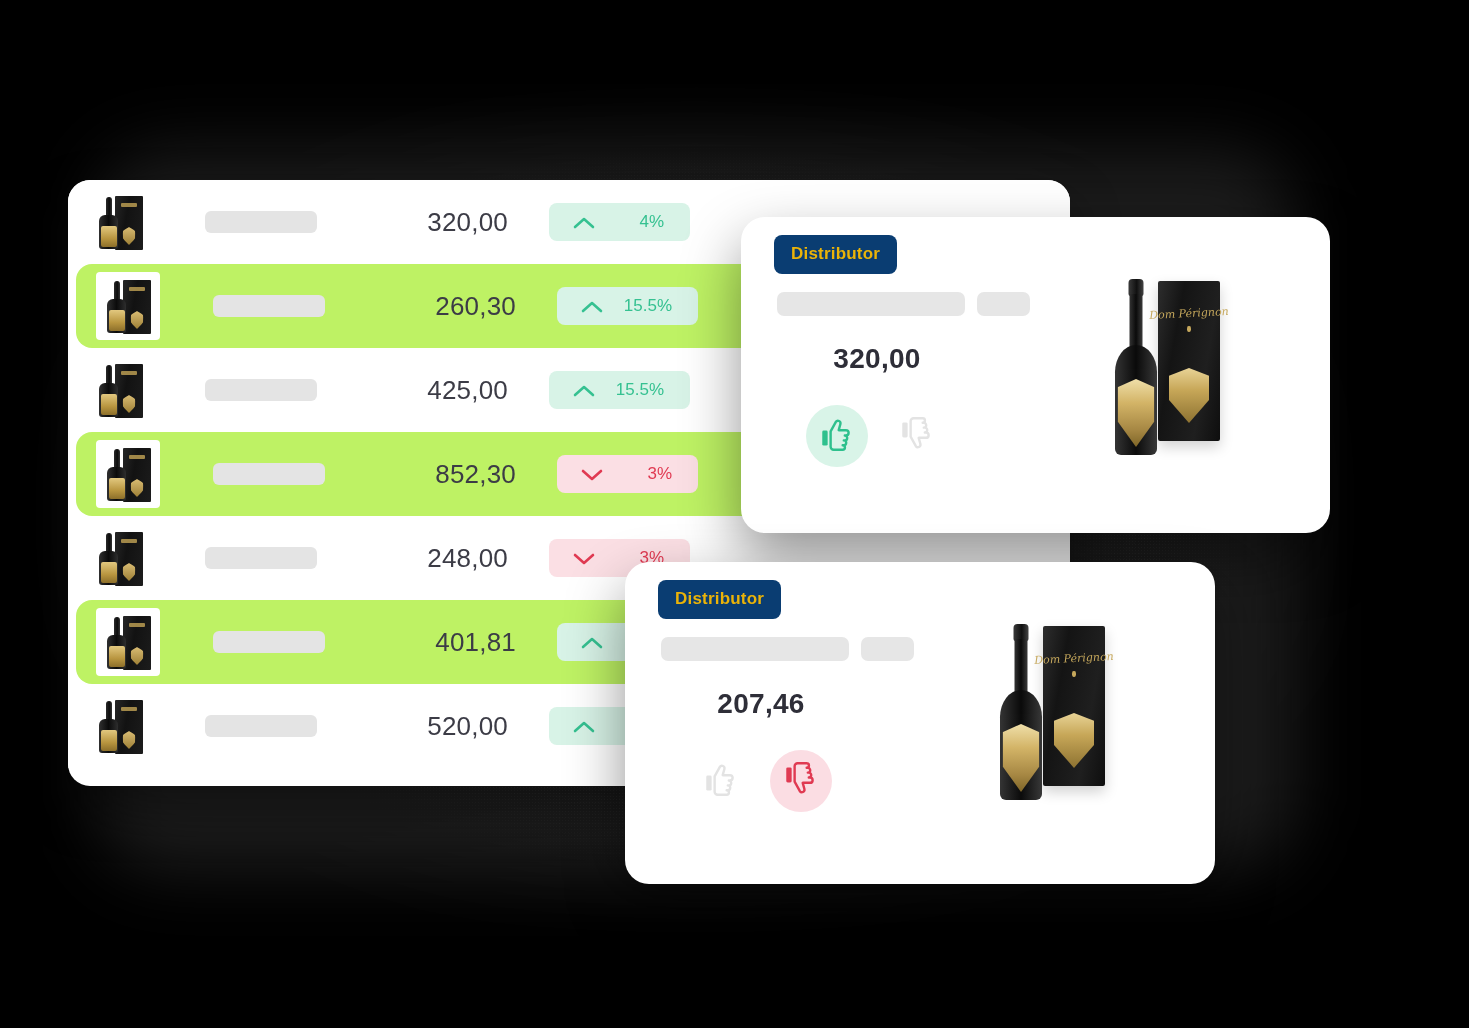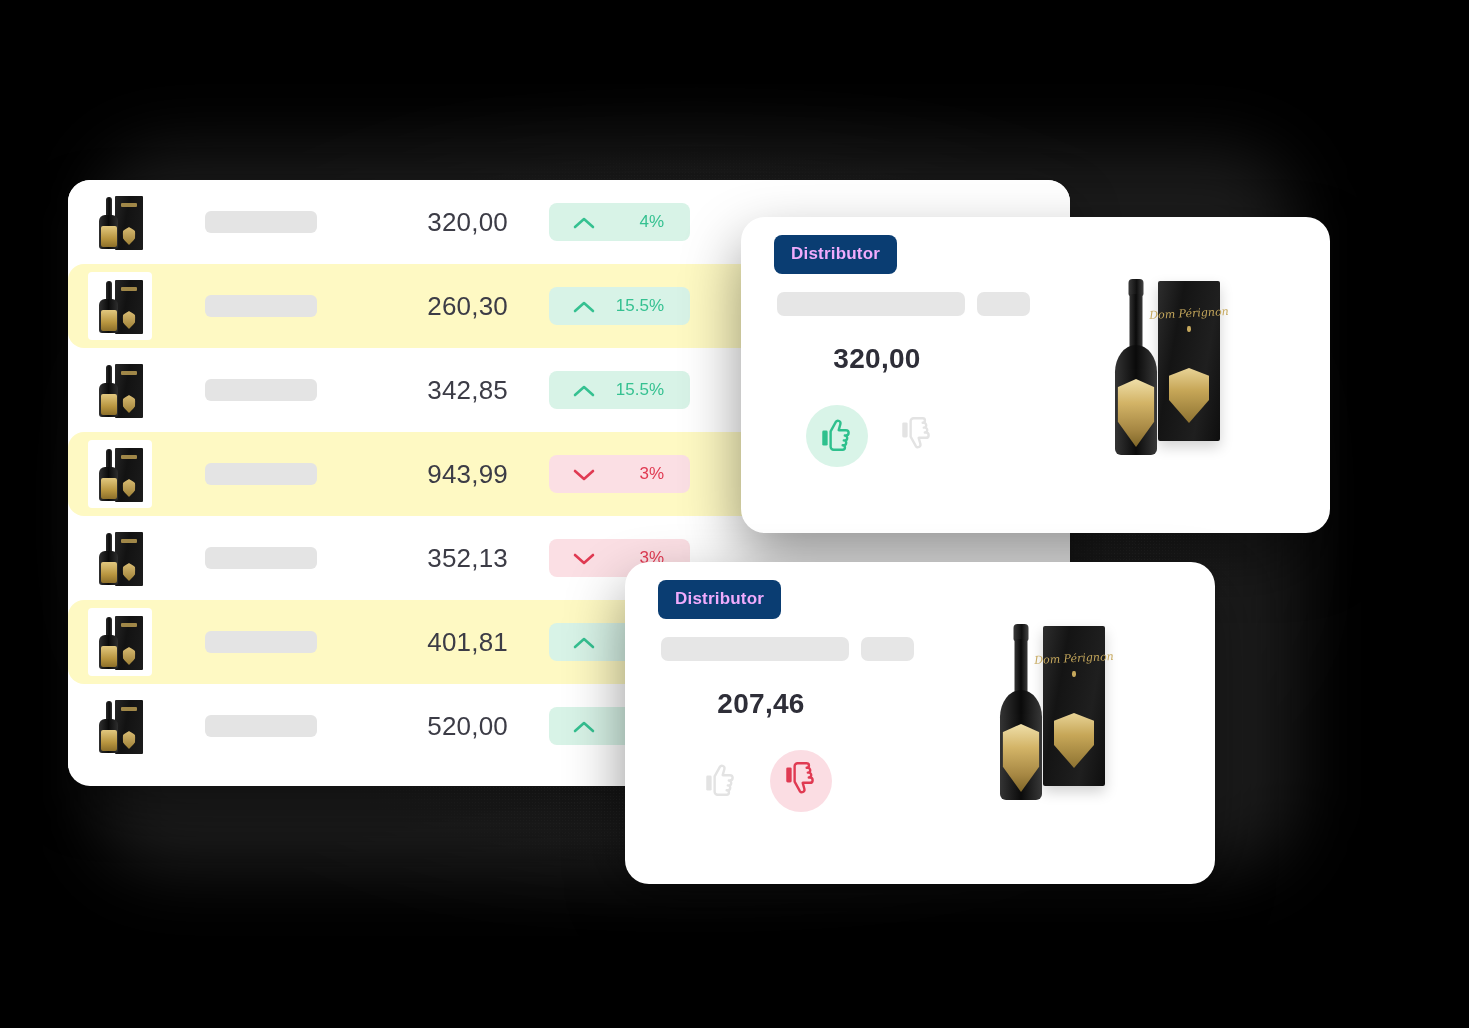--- a/index.html
+++ b/index.html
@@ -72,21 +72,21 @@
   }
 
   .row {
     position: relative;
     display: flex;
     align-items: center;
     height: 84px;
     padding-left: 20px;
     background: #ffffff;
   }
-  .row.alt { background: #fef9c3; border-radius: 16px; }
+  .row.alt { background: #bef264; border-radius: 16px; margin-left: 8px; }
 
   .thumb {
     width: 64px;
     height: 68px;
     background: #ffffff;
     border-radius: 4px;
     flex: 0 0 auto;
     display: flex;
     align-items: center;
     justify-content: center;
@@ -181,21 +181,21 @@
     box-shadow: 0 26px 58px rgba(0,0,0,.42);
     overflow: hidden;
   }
   #card-1 { left: 741px; top: 217px;  width: 589px; height: 316px; }
   #card-2 { left: 625px; top: 562px;  width: 590px; height: 322px; }
 
   .badge {
     position: absolute;
     left: 33px; top: 18px;
     background: #0a3d72;
-    color: #f0abfc;
+    color: #eab308;
     font-size: 17px;
     font-weight: bold;
     padding: 9px 17px 10px;
     border-radius: 8px;
     letter-spacing: .2px;
   }
 
   .skel-row {
     position: absolute;
     left: 36px; top: 75px;
@@ -368,21 +368,21 @@
               <div class="boxlogo"></div>
             </div>
           <div class="btl">
               <div class="neck"></div>
               <div class="body"></div>
               <div class="label"></div>
             </div>
         </div>
       </div>
       <div class="name-skel"></div>
-      <div class="price">342,85</div>
+      <div class="price">425,00</div>
       <div class="delta up">
         <span>
           <svg width="22" height="13" viewBox="0 0 22 13">
               <path d="M2 11 L11 3 L20 11" fill="none" stroke="currentColor" stroke-width="2.6" stroke-linecap="round" stroke-linejoin="round"></path>
             </svg>
         </span>
         <span>15.5%</span>
       </div>
     </div>
 
@@ -393,21 +393,21 @@
               <div class="boxlogo"></div>
             </div>
           <div class="btl">
               <div class="neck"></div>
               <div class="body"></div>
               <div class="label"></div>
             </div>
         </div>
       </div>
       <div class="name-skel"></div>
-      <div class="price">943,99</div>
+      <div class="price">852,30</div>
       <div class="delta down">
         <span>
           <svg width="22" height="13" viewBox="0 0 22 13">
               <path d="M2 3 L11 11 L20 3" fill="none" stroke="currentColor" stroke-width="2.6" stroke-linecap="round" stroke-linejoin="round"></path>
             </svg>
         </span>
         <span>3%</span>
       </div>
     </div>
 
@@ -418,21 +418,21 @@
               <div class="boxlogo"></div>
             </div>
           <div class="btl">
               <div class="neck"></div>
               <div class="body"></div>
               <div class="label"></div>
             </div>
         </div>
       </div>
       <div class="name-skel"></div>
-      <div class="price">352,13</div>
+      <div class="price">248,00</div>
       <div class="delta down">
         <span>
           <svg width="22" height="13" viewBox="0 0 22 13">
               <path d="M2 3 L11 11 L20 3" fill="none" stroke="currentColor" stroke-width="2.6" stroke-linecap="round" stroke-linejoin="round"></path>
             </svg>
         </span>
         <span>3%</span>
       </div>
     </div>
 

